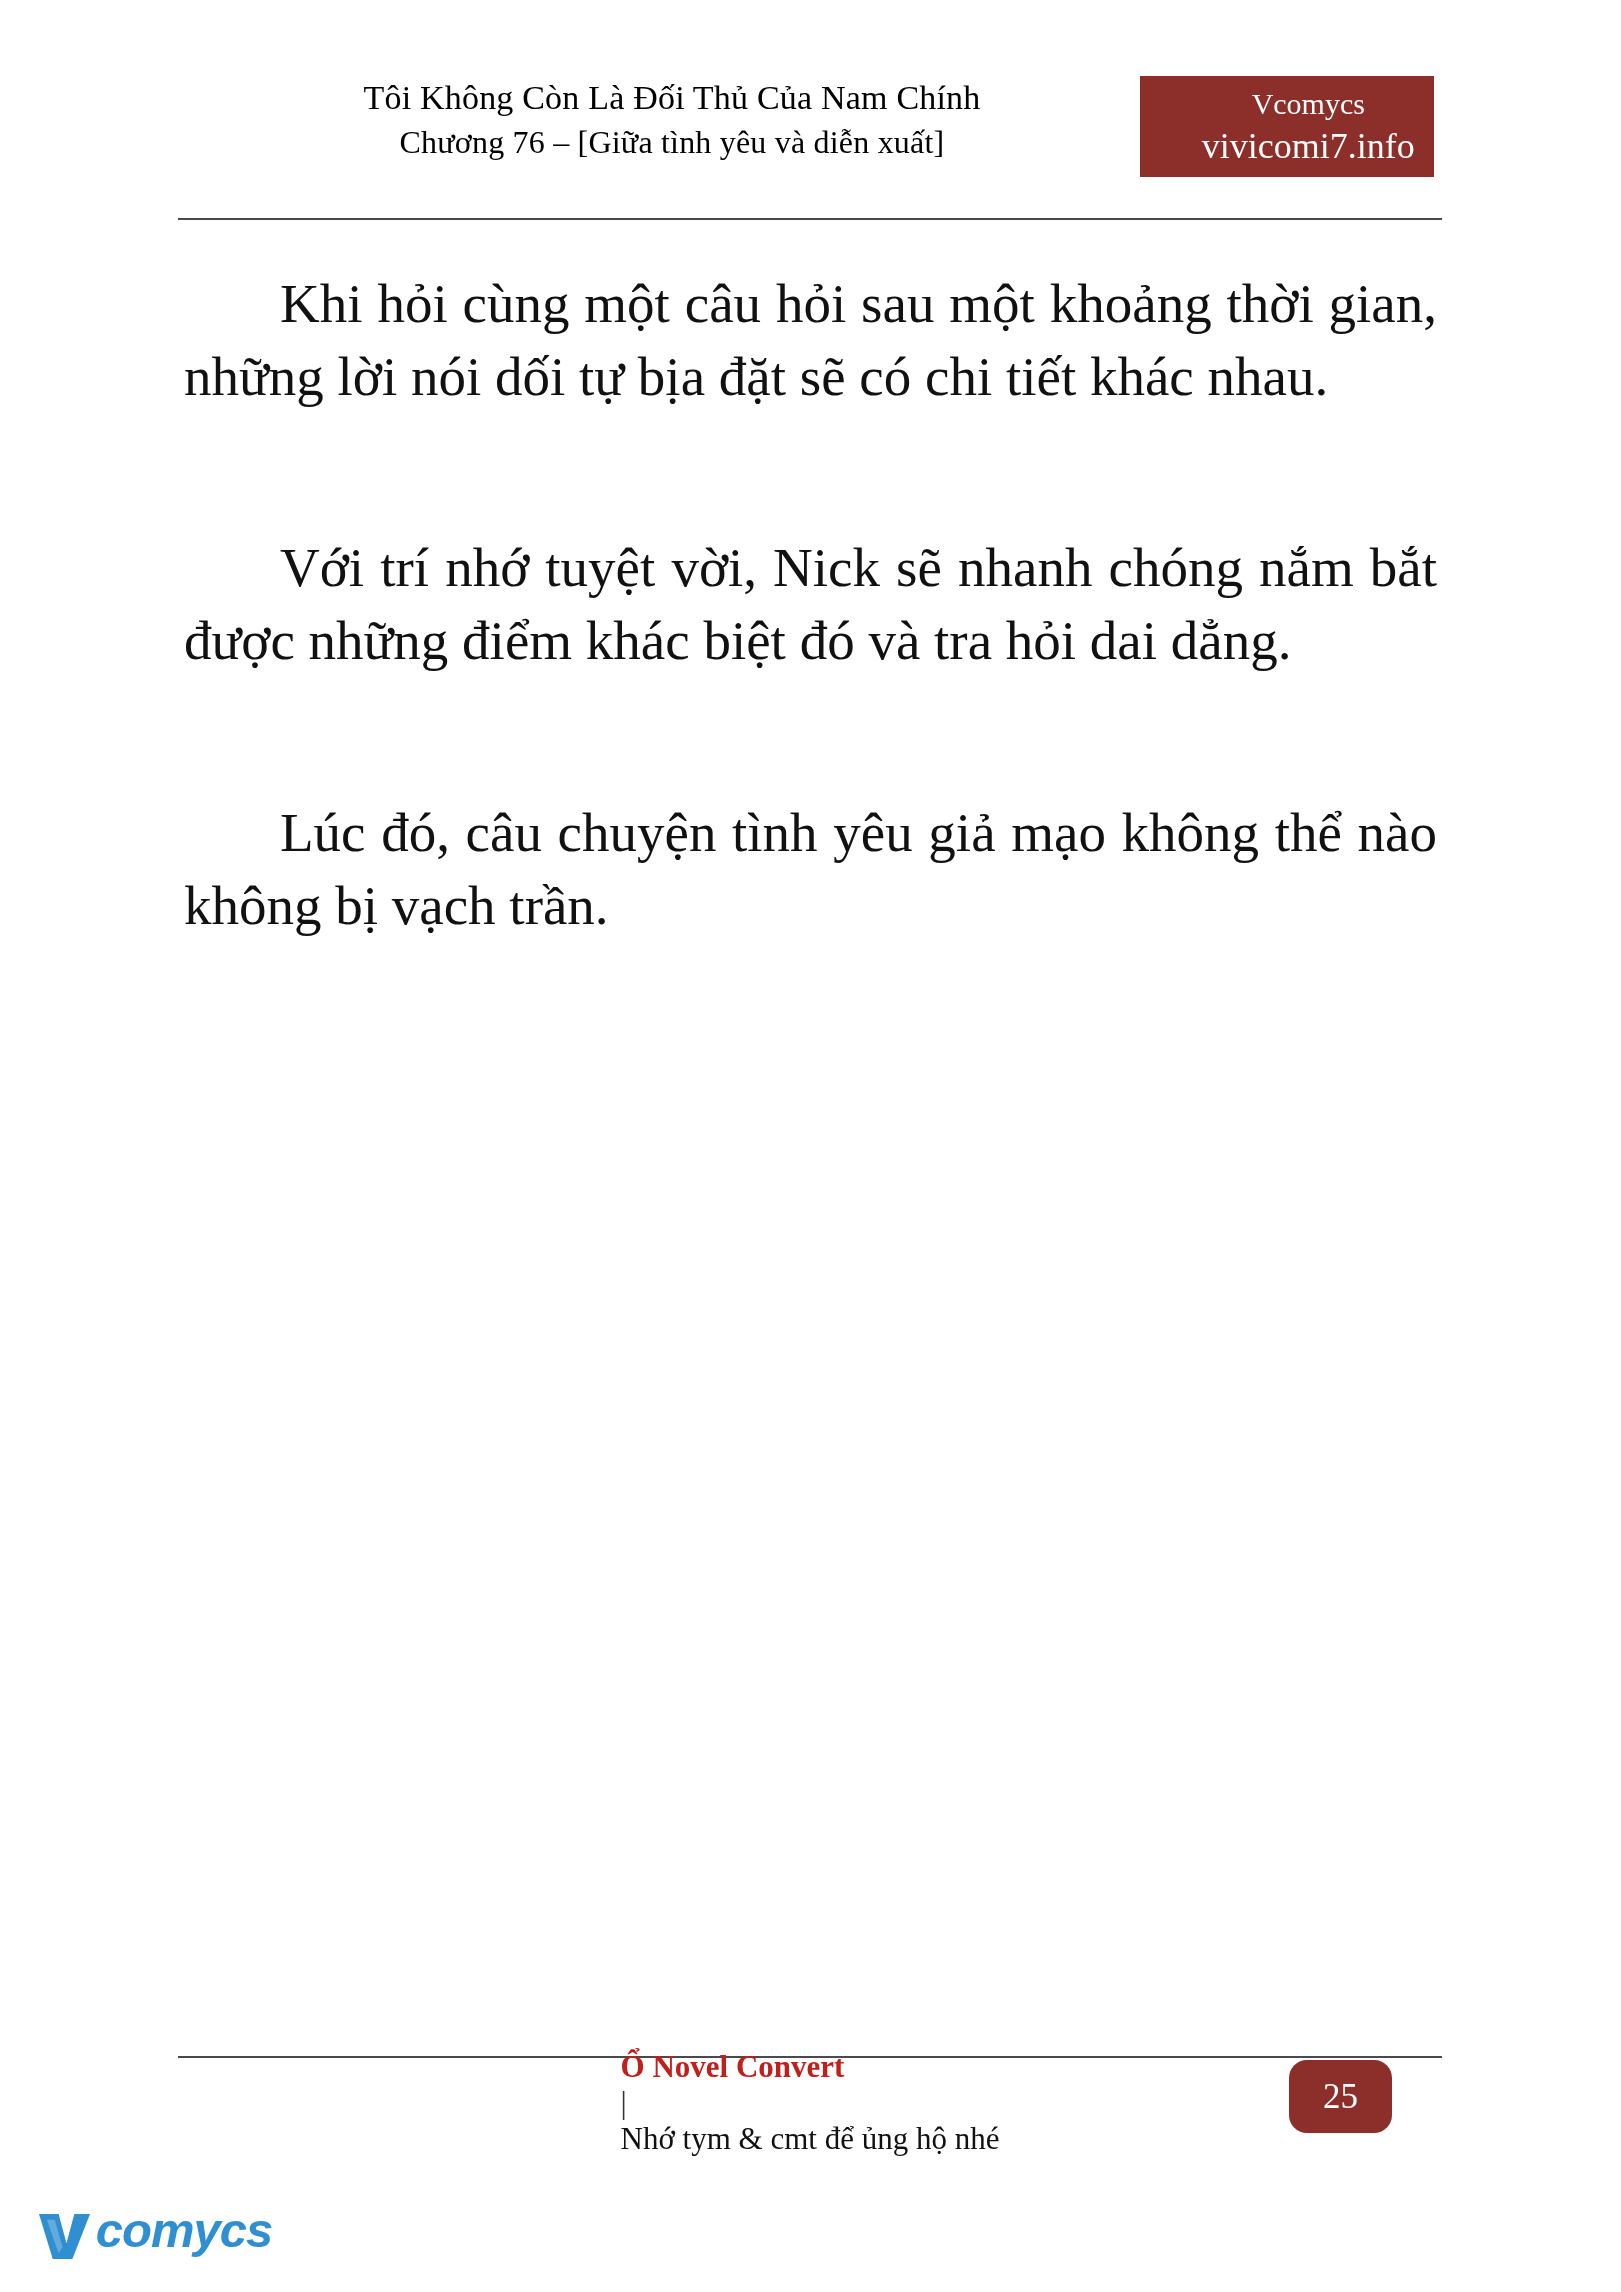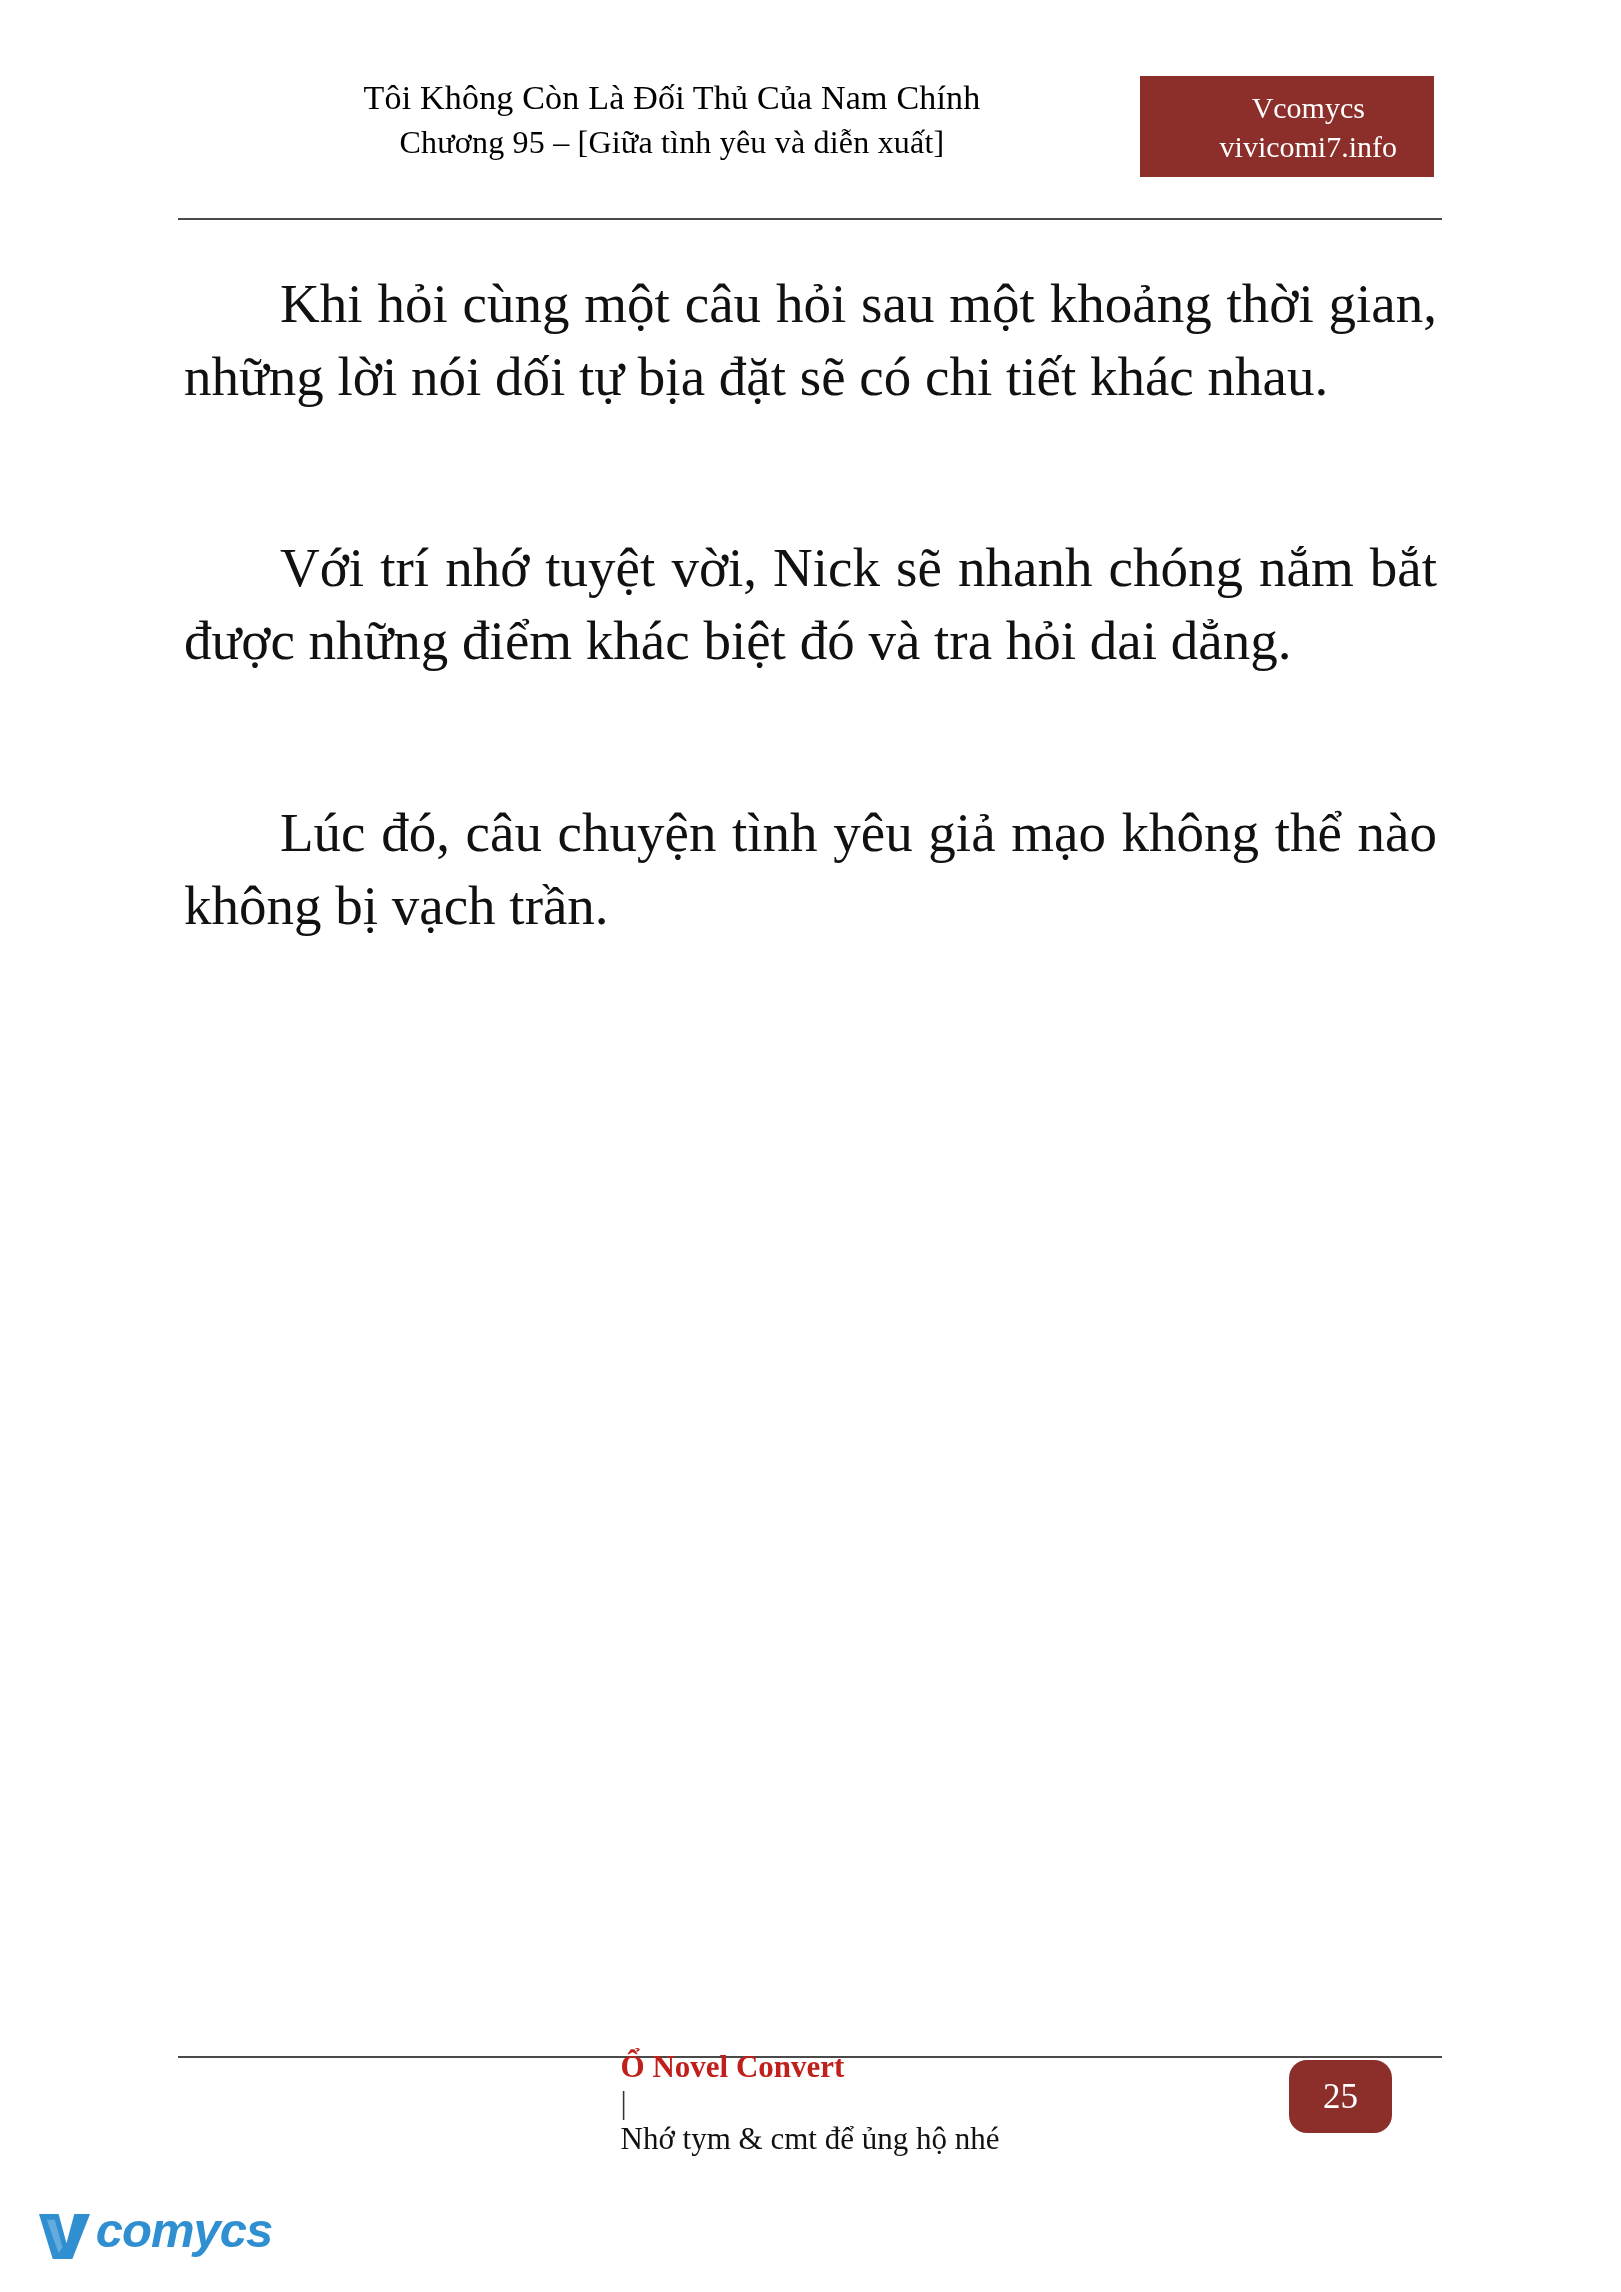--- a/index.html
+++ b/index.html
@@ -63,21 +63,21 @@
     align-items: center;
     justify-content: center;
     font-family: "Liberation Serif", serif;
     padding-left: 43px;
   }
   .header-badge .b1 {
     font-size: 30px;
     line-height: 1.3;
   }
   .header-badge .b2 {
-    font-size: 30px;
+    font-size: 36px;
     line-height: 1.3;
   }
   .header-rule {
     position: absolute;
     left: 178px;
     top: 218px;
     width: 1264px;
     height: 2px;
     background: #4a4a4a;
   }
@@ -187,21 +187,21 @@
   .wm-v svg { display: block; }
   .wm-rest { padding-left: 51px; display: inline-block; }
 </style>
 </head>
 <body>
 
 <div class="page-header">
   <div class="header-inner">
     <div class="header-titles">
       <div class="header-line1">Tôi Không Còn Là Đối Thủ Của Nam Chính</div>
-      <div class="header-line2">Chương 95 –  [Giữa tình yêu và diễn xuất]</div>
+      <div class="header-line2">Chương 76 –  [Giữa tình yêu và diễn xuất]</div>
     </div>
     <div class="header-badge">
       <div class="b1">Vcomycs</div>
       <div class="b2">vivicomi7.info</div>
     </div>
   </div>
 </div>
 <div class="header-rule"></div>
 
 <div class="content">

